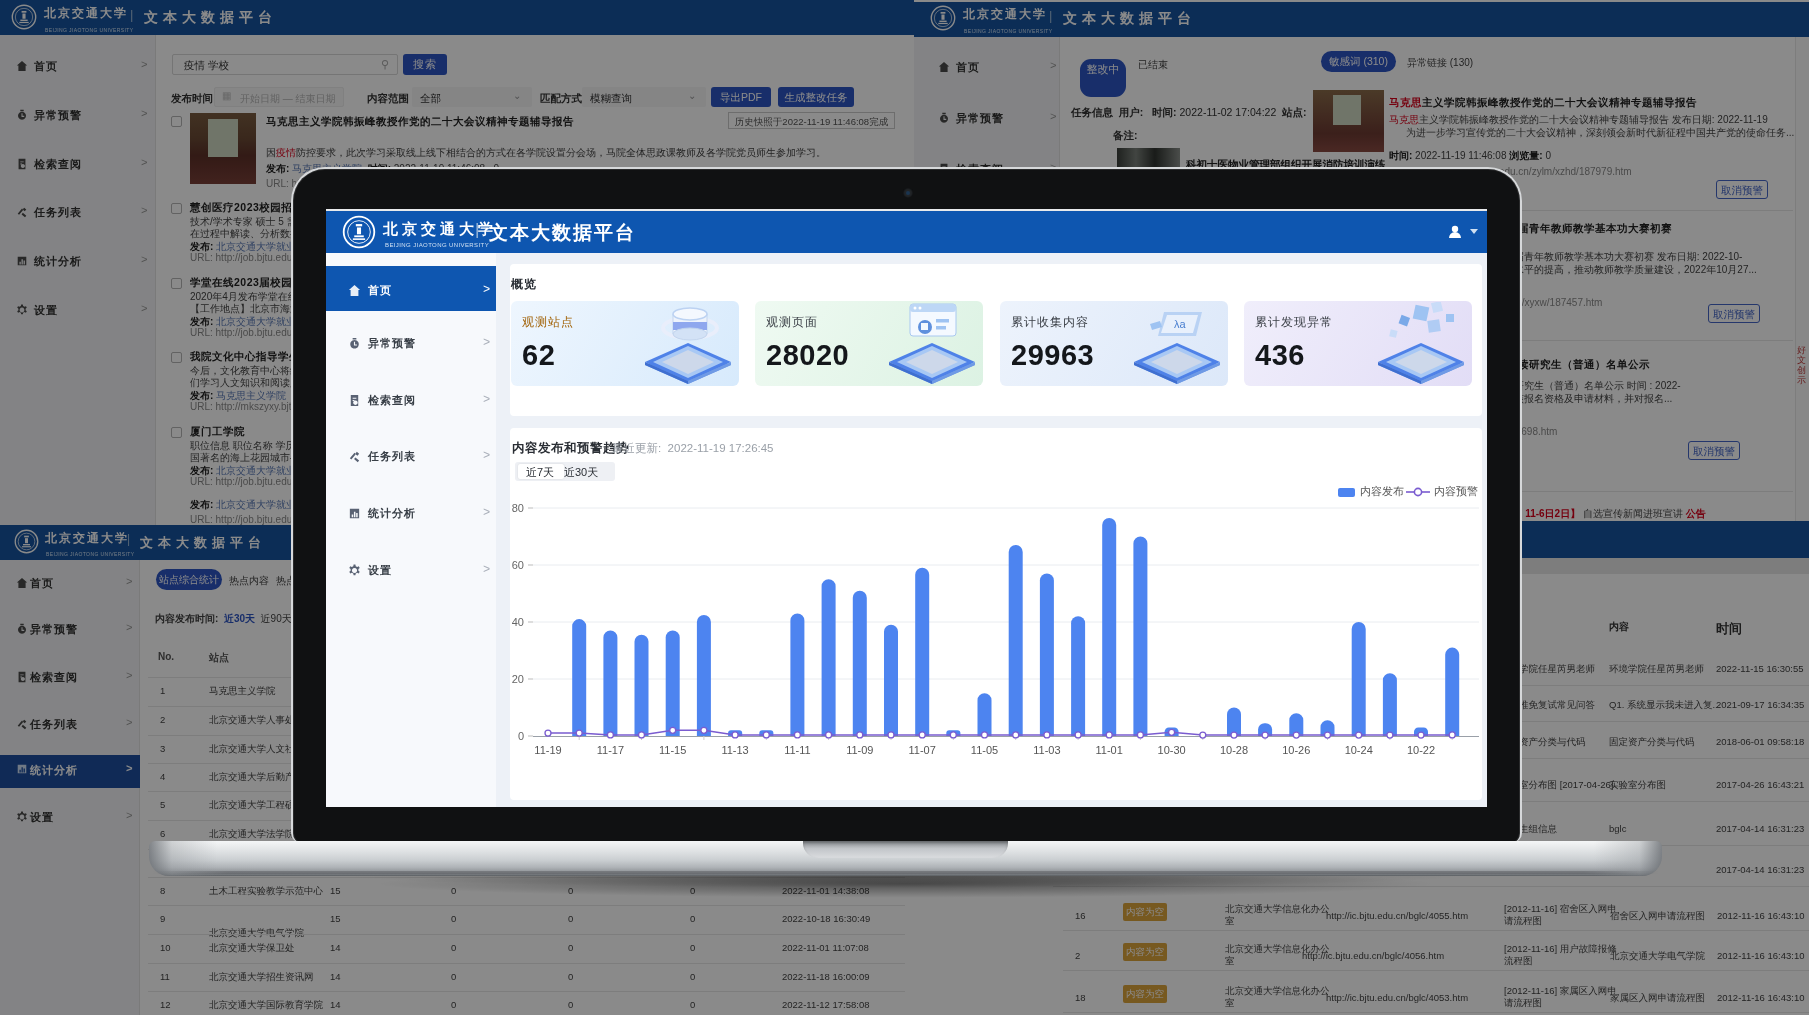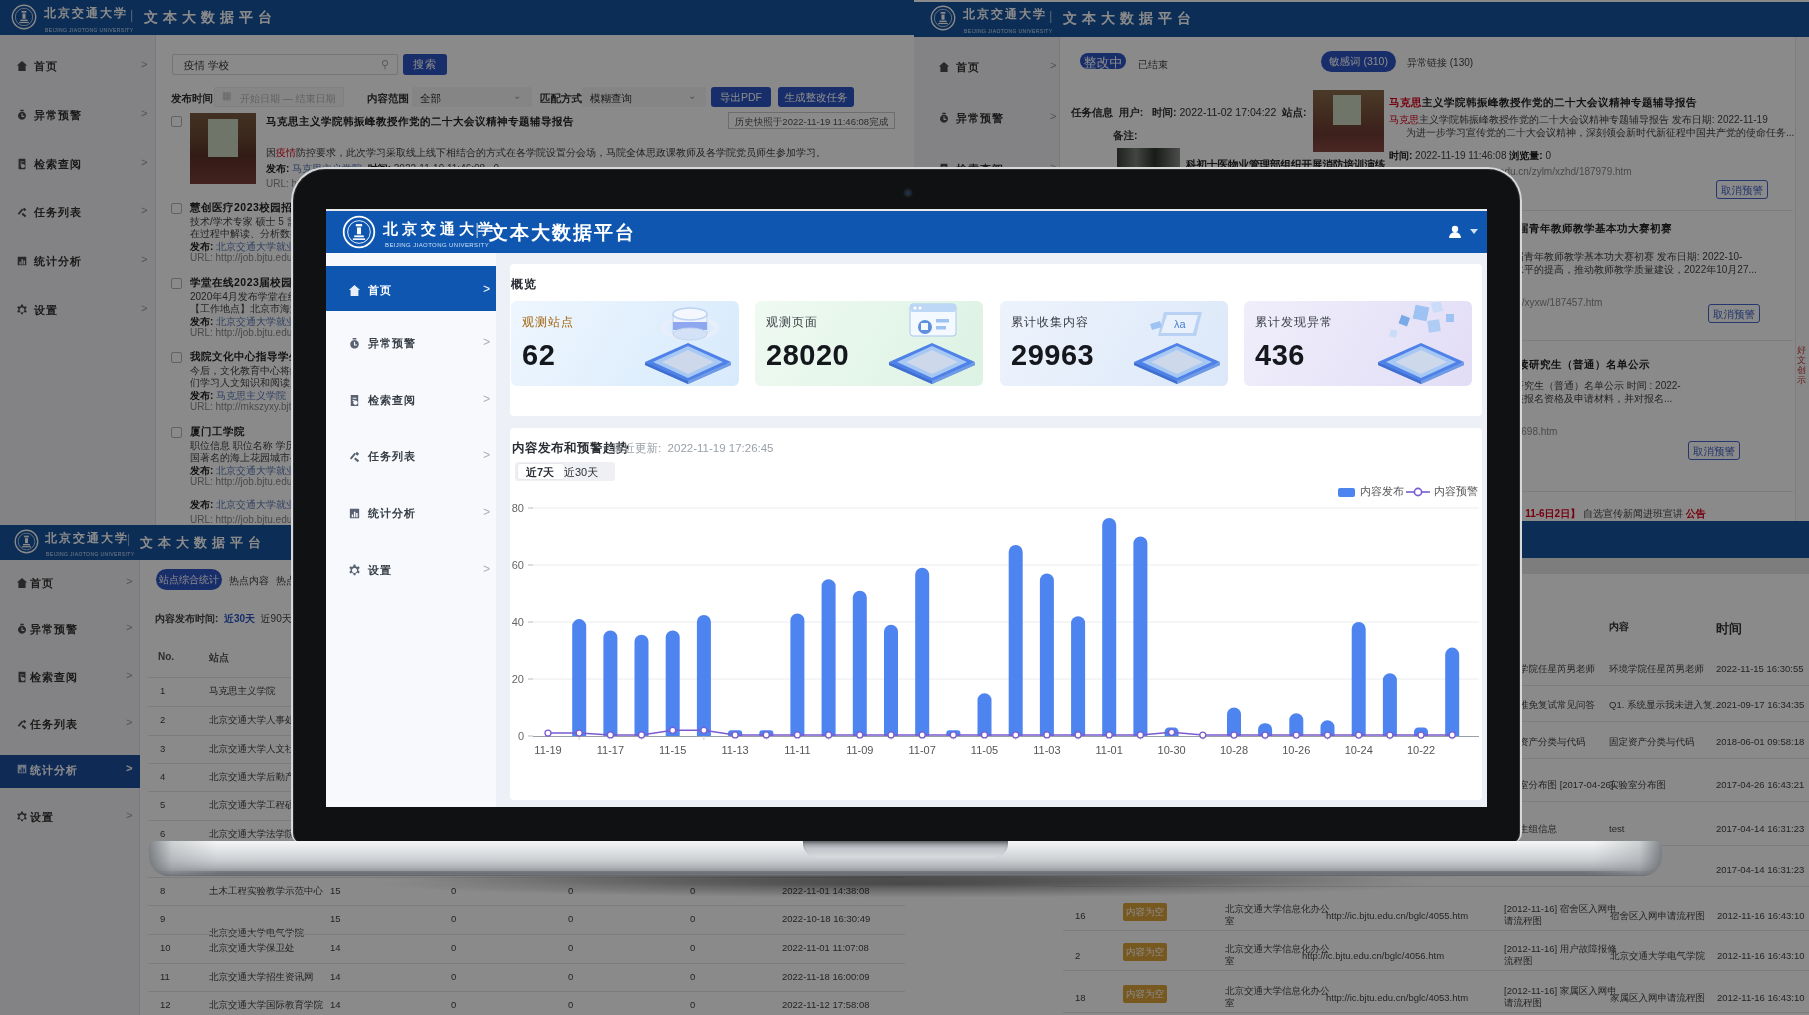--- a/index.html
+++ b/index.html
@@ -142,21 +142,21 @@
 <svg class="a" style="left:24px;top:112px" width="12" height="12" viewBox="0 0 14 14">
         <path d="M7 3.2 A4.6 4.6 0 1 0 7.01 3.2 M5 1 h4 v1.6 h-4 Z M6.4 5 h1.2 v3 h2 v1.2 h-3.2 Z" fill="#4a4a4a" fill-rule="evenodd"></path>
       </svg>
       <div class="a nw" style="left:42px;top:111px;font-size:11px;color:#333;font-weight:bold;letter-spacing:1px">异常预警</div>
       <div class="a" style="left:136px;top:111px;color:#999;font-size:11px;font-family:'Liberation Mono',monospace">&gt;</div>
 <svg class="a" style="left:24px;top:163px" width="12" height="12" viewBox="0 0 14 14">
         <path d="M3 1 h8 v12 h-8 Z M5 4 h4 v1 h-4 Z M5 6.5 h2 v1 h-2 Z M8 7 a2.4 2.4 0 1 0 0.01 0" fill="#4a4a4a" fill-rule="evenodd"></path>
       </svg>
       <div class="a nw" style="left:42px;top:162px;font-size:11px;color:#333;font-weight:bold;letter-spacing:1px">检索查阅</div>
       <div class="a" style="left:136px;top:162px;color:#999;font-size:11px;font-family:'Liberation Mono',monospace">&gt;</div>
-<div class="a pill" style="left:166px;top:53px;width:46px;height:16px;font-size:13px;line-height:20px">整改中</div>
+<div class="a pill" style="left:166px;top:59px;width:46px;height:38px;font-size:11px;line-height:20px">整改中</div>
 <div class="a t10" style="left:224px;top:58px">已结束</div>
 <div class="a nw t11" style="left:157px;top:106px"><b>任务信息</b>&nbsp;&nbsp;<b>用户:</b>&nbsp;&nbsp;&nbsp;<b>时间:</b> 2022-11-02 17:04:22&nbsp;&nbsp;<b>站点:</b>&nbsp;&nbsp;&nbsp;UR</div>
 <div class="a bold t11" style="left:199px;top:129px">备注:</div>
 <div class="a" style="left:203px;top:148px;width:63px;height:33px;background:linear-gradient(90deg,#3a3f3a,#7a807a 30%,#2f332f 60%,#8a8f8a)"></div>
 <div class="a bold nw" style="left:272px;top:158px;font-size:10.5px;color:#222">科初十医物业管理部组织开展消防培训演练</div>
 <div class="a pill" style="left:407px;top:51px;width:75px;height:21px;font-size:10.5px;line-height:21px">敏感词 (310)</div>
 <div class="a t10" style="left:493px;top:56px">异常链接 (130)</div>
 <div class="a" style="left:399px;top:90px;width:71px;height:62px;background:linear-gradient(180deg,#8a6b4a,#6e3b33 70%,#8a4a42)">
         <div class="a" style="left:20px;top:5px;width:28px;height:30px;background:#cfd8c2"></div>
       </div>
@@ -350,21 +350,21 @@
 <div class="a sep" style="left:140px;top:230px;width:756px"></div>
 <div class="a nw t9" style="left:587px;top:208px">固定资产分类与代码</div>
 <div class="a nw t9" style="left:696px;top:208px">固定资产分类与代码</div>
 <div class="a nw t9" style="left:803px;top:208px">2018-06-01 09:58:18</div>
 <div class="a sep" style="left:140px;top:273px;width:756px"></div>
 <div class="a nw t9" style="left:587px;top:251px">实验室分布图 [2017-04-26]</div>
 <div class="a nw t9" style="left:696px;top:251px">实验室分布图</div>
 <div class="a nw t9" style="left:803px;top:251px">2017-04-26 16:43:21</div>
 <div class="a sep" style="left:140px;top:317px;width:756px"></div>
 <div class="a nw t9" style="left:587px;top:295px">硕招生组信息</div>
-<div class="a nw t9" style="left:696px;top:295px">test</div>
+<div class="a nw t9" style="left:696px;top:295px">bglc</div>
 <div class="a nw t9" style="left:803px;top:295px">2017-04-14 16:31:23</div>
 <div class="a sep" style="left:140px;top:358px;width:756px"></div>
 <div class="a nw t9" style="left:803px;top:336px">2017-04-14 16:31:23</div>
 <div class="a sep" style="left:150px;top:402px;width:746px"></div>
 <div class="a nw t9" style="left:162px;top:382px">16</div>
 <div class="a" style="left:210px;top:375px;width:44px;height:18px;background:#dca43c;border-radius:2px;color:#fff;font-size:9.5px;text-align:center;line-height:18px">内容为空</div>
 <div class="a nw t9" style="left:312px;top:375px">北京交通大学信息化办公</div>
 <div class="a nw t9" style="left:312px;top:387px">室</div>
 <div class="a nw t9" style="left:413px;top:382px">http://ic.bjtu.edu.cn/bglc/4055.htm</div>
 <div class="a nw t9" style="left:591px;top:375px">[2012-11-16] 宿舍区入网申</div>
@@ -520,21 +520,21 @@
       <rect x="26" y="14" width="9" height="9" fill="#7aa9e8" transform="rotate(20 30 18)"></rect>
       <rect x="54" y="18" width="12" height="12" fill="#b0ccf4" transform="rotate(-8 60 24)"></rect>
       <rect x="72" y="12" width="8" height="8" fill="#9ec3f2"></rect>
       <rect x="16" y="28" width="7" height="7" fill="#c9dcf8" transform="rotate(14 19 31)"></rect>
     </svg>
     <div class="a" style="left:184px;top:217px;width:972px;height:372px;background:#fff;border-radius:4px"></div>
     <div class="a bold nw" style="left:186px;top:229px;font-size:12.5px;color:#2a2e34;letter-spacing:0.5px">内容发布和预警趋势</div>
     <div class="a nw" style="left:286px;top:230px;font-size:11.5px;color:#9aa0a8">最近更新:&nbsp; 2022-11-19 17:26:45</div>
     <div class="a" style="left:189px;top:251px;width:100px;height:19px;background:#eef0f4;border-radius:3px"></div>
     <div class="a" style="left:192px;top:253px;width:46px;height:15px;background:#fff;border-radius:2px;box-shadow:0 0 2px rgba(0,0,0,0.12)"></div>
-    <div class="a nw" style="left:200px;top:254px;font-size:11px;color:#2a2e34;font-weight:bold">近7天</div>
+    <div class="a nw" style="left:200px;top:254px;font-size:11px;color:#2a2e34;font-weight:normal">近7天</div>
     <div class="a nw" style="left:238px;top:254px;font-size:11px;color:#2a2e34">近30天</div>
     <div class="a" style="left:1012px;top:277px;width:17px;height:9px;background:#4d84f0;border-radius:2px"></div>
     <div class="a nw" style="left:1034px;top:273px;font-size:11px;color:#555">内容发布</div>
     <svg class="a" style="left:1080px;top:275px" width="24" height="12" viewBox="0 0 24 12">
       <line x1="0" y1="6" x2="24" y2="6" stroke="#7a5cd0" stroke-width="1.6"></line>
       <circle cx="12" cy="6" r="3.6" fill="#fff" stroke="#7a5cd0" stroke-width="1.6"></circle>
     </svg>
     <div class="a nw" style="left:1108px;top:273px;font-size:11px;color:#555">内容预警</div>
     <svg class="a" style="left:184px;top:217px" width="976" height="372" viewBox="0 0 976 372">
       <line x1="23" y1="80" x2="969" y2="80" stroke="#e9ecf0" stroke-width="1"></line>

